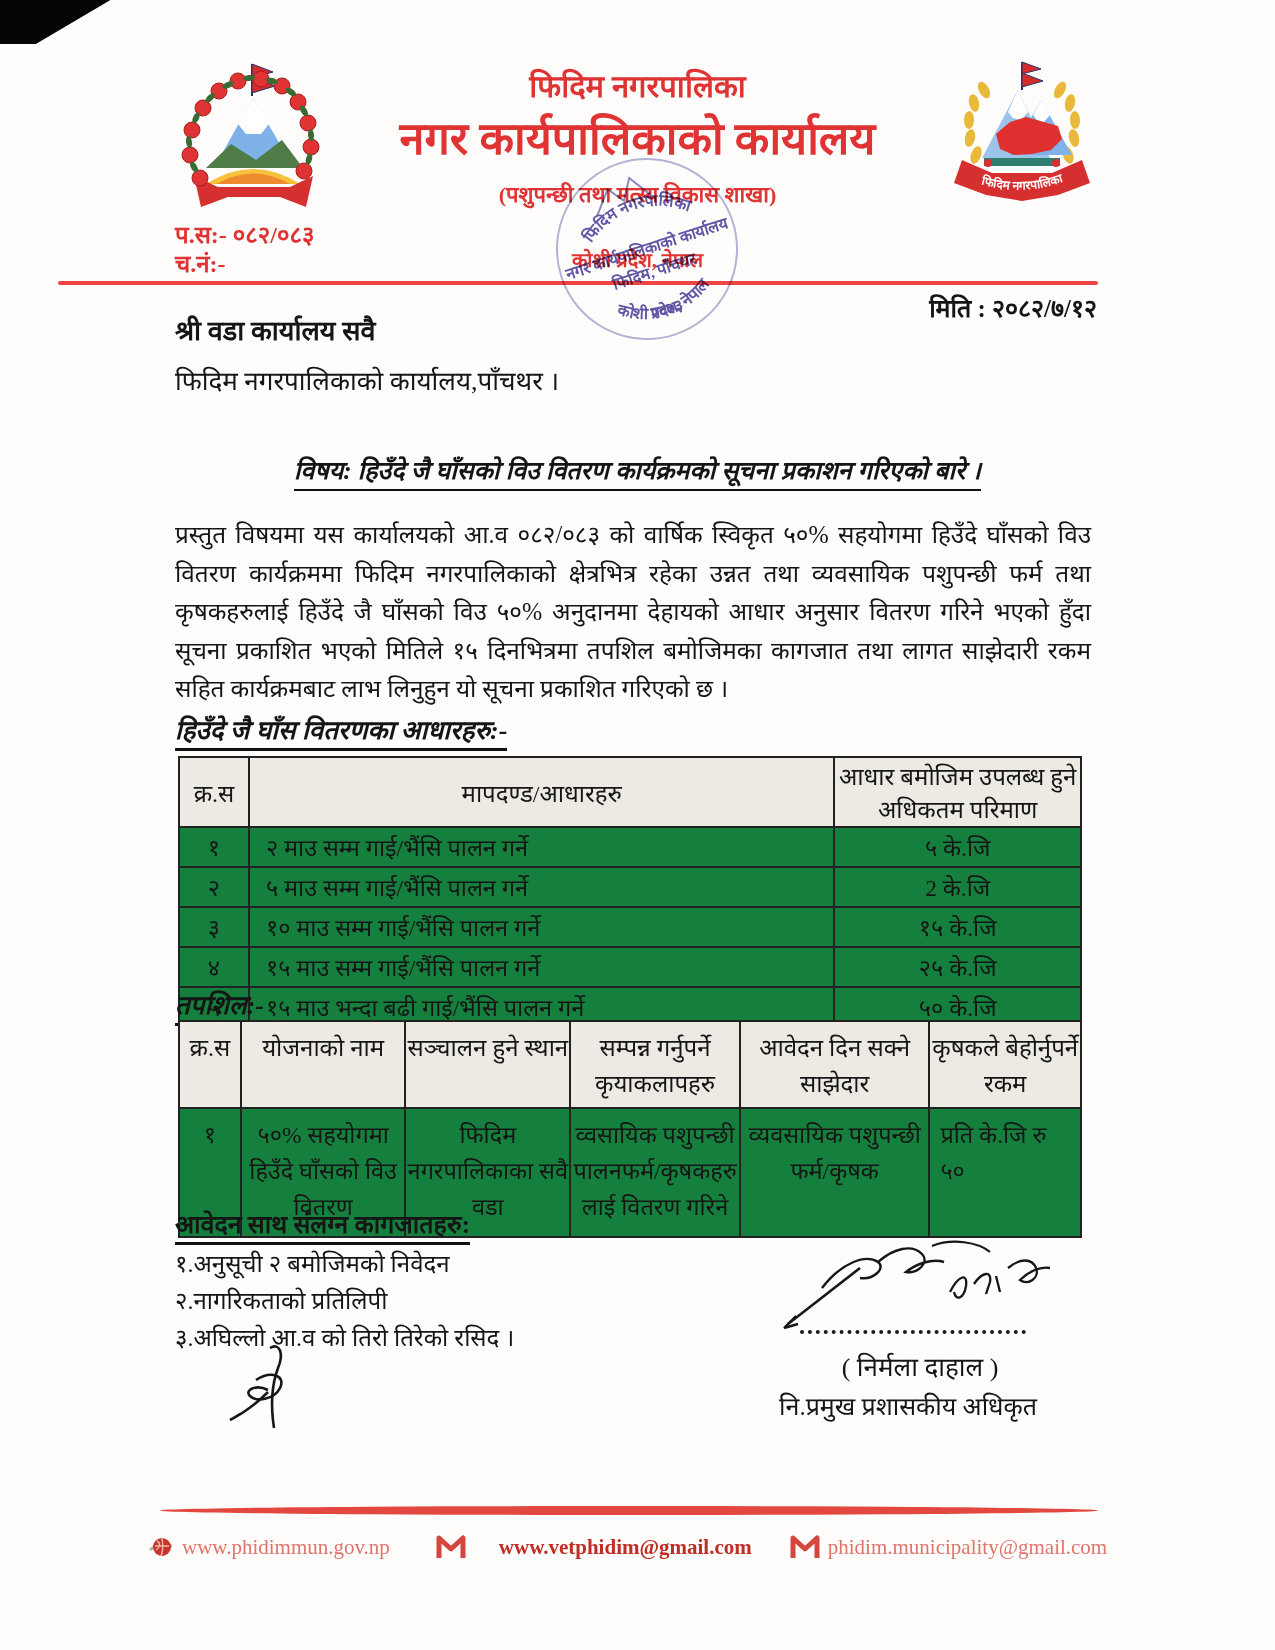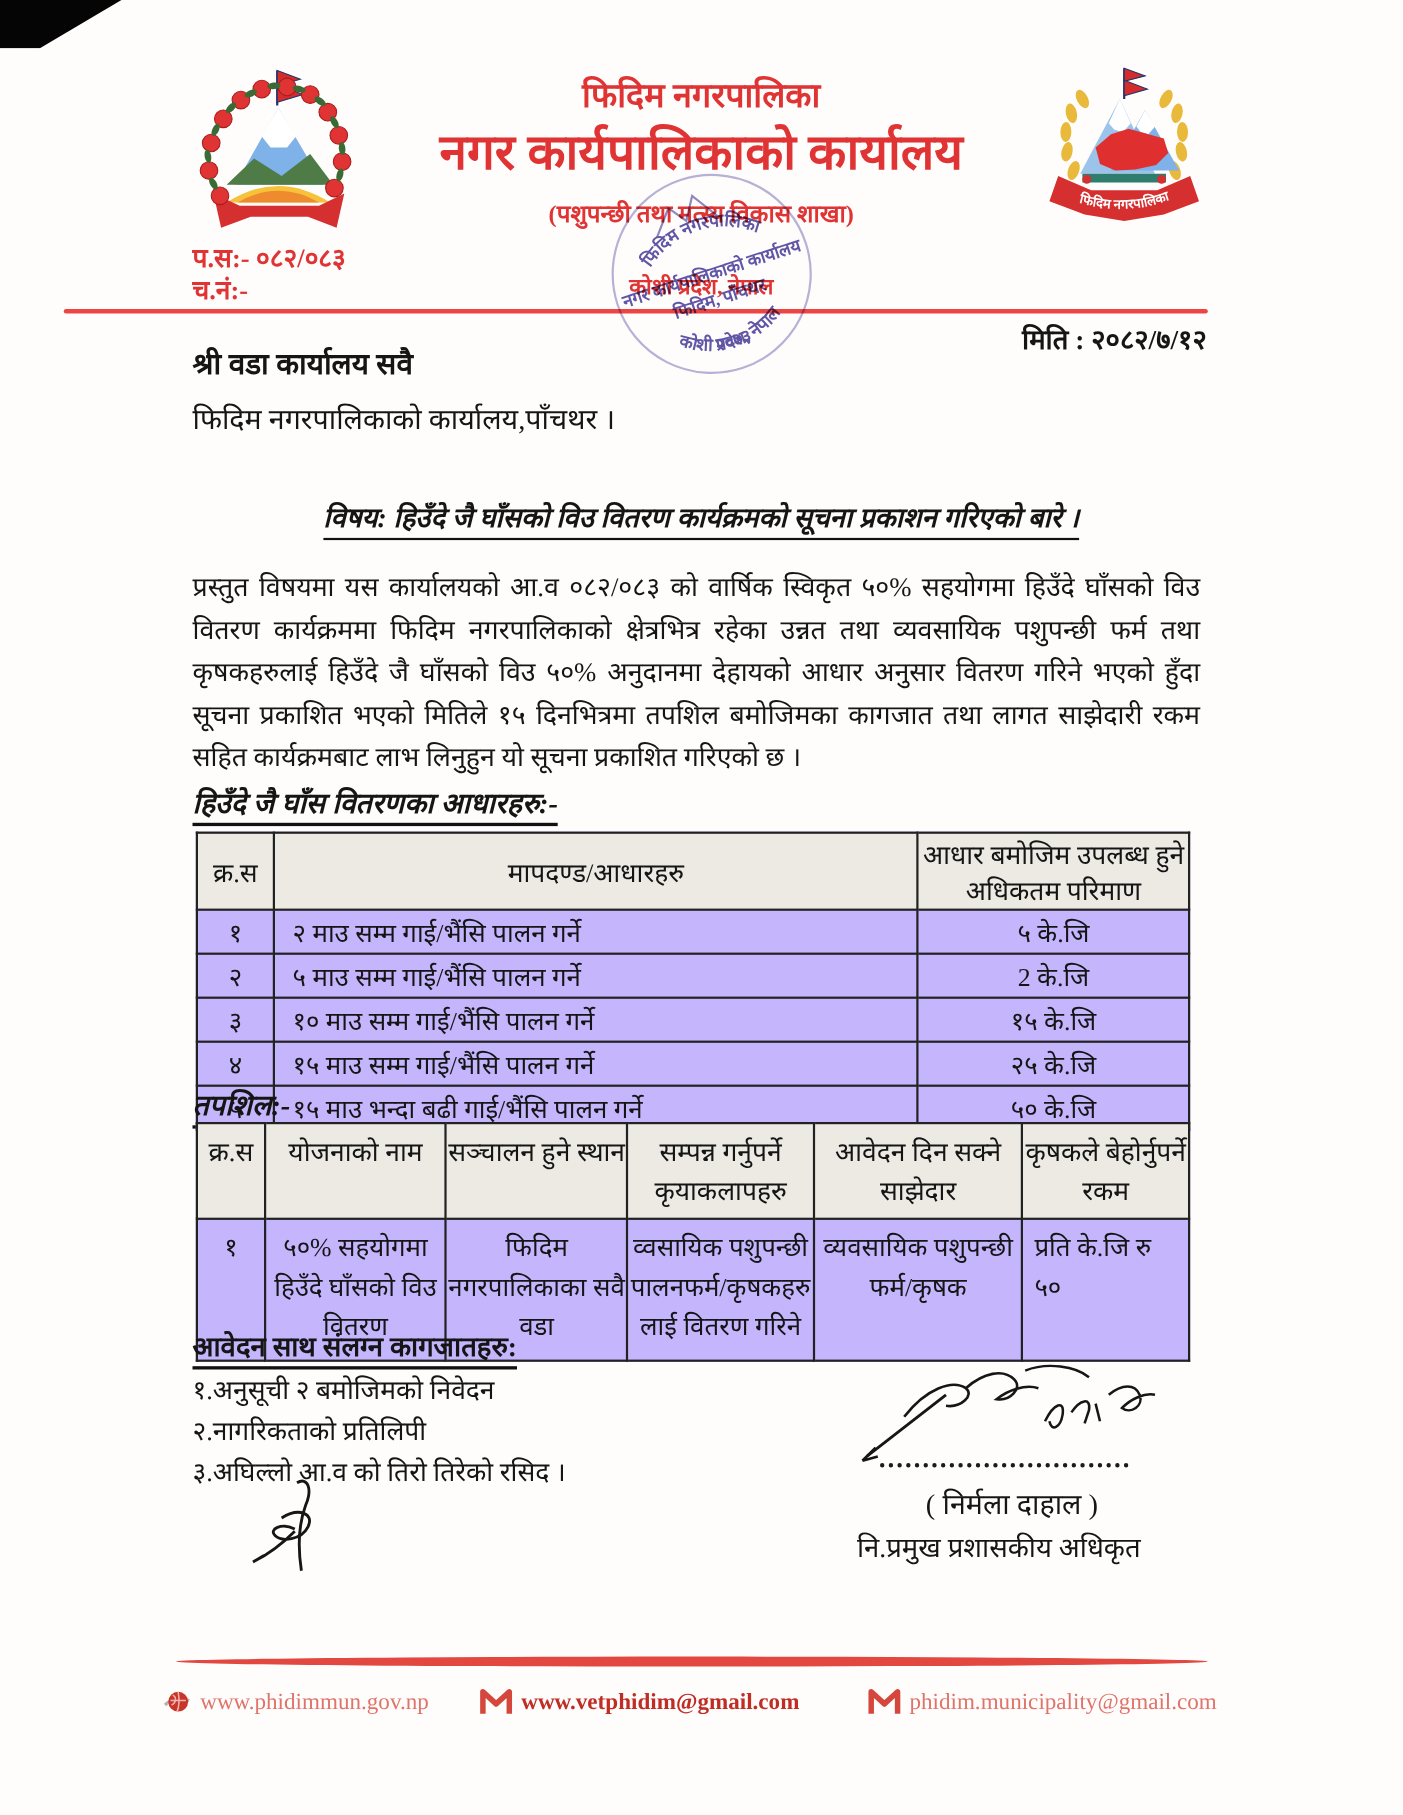--- a/index.html
+++ b/index.html
@@ -28,21 +28,21 @@
   .addr1{left:175px;top:311px;font-size:27px;font-weight:bold;}
   .addr2{left:175px;top:362px;font-size:26px;}
   .subject{left:0;top:452px;width:100%;text-align:center;font-size:25px;}
   .subject span{display:inline-block;font-weight:bold;font-style:italic;
                 border-bottom:2.5px solid #111;padding-bottom:3px;}
   .para{left:175px;top:516px;width:916px;font-size:24.3px;line-height:38.5px;text-align:justify;}
   .secHead{font-size:26px;font-weight:bold;font-style:italic;}
   .secHead span{display:inline-block;border-bottom:3px solid #111;padding-bottom:1px;}
   .h1{left:175px;top:711px;}
   .h2{left:175px;top:986px;}
-  table{border-collapse:collapse;background:#c4b5fd;}
+  table{border-collapse:collapse;background:#15803d;}
   .t1{left:178px;top:756px;width:904px;}
   .t2{left:178px;top:1020px;width:904px;}
   th,td{border:2px solid #222;font-weight:normal;}
   .t1 th{height:42px;font-size:24px;background:#eceae3;}
   .t1 td{height:36px;font-size:23.5px;text-align:center;}
   .t1 td.crit{text-align:left;padding-left:16px;}
   .t2 th{height:76px;font-size:24px;background:#eceae3;vertical-align:top;
          padding-top:8px;line-height:36px;}
   .t2 td{height:118px;font-size:23.5px;text-align:center;vertical-align:top;
          padding-top:8px;line-height:36px;}
@@ -53,23 +53,23 @@
   .att2{left:175px;top:1283px;font-size:24px;}
   .att3{left:175px;top:1320px;font-size:24px;}
   .scrL{left:226px;top:1340px;}
   .sigSq{left:782px;top:1228px;}
   .dotline{left:800px;top:1300px;width:226px;height:30px;border-bottom:4px dotted #1b1b1b;}
   .sigName{left:800px;top:1348px;width:240px;text-align:center;font-size:26px;}
   .sigTitle{left:758px;top:1388px;width:300px;text-align:center;font-size:25px;}
   .lens{left:160px;top:1506px;width:938px;height:9px;background:#e2483f;border-radius:50%;}
   .footer{left:148px;top:1534px;display:flex;align-items:center;font-size:21px;}
   .fgroup{display:flex;align-items:center;gap:8px;}
-  .fg2{margin-left:46px;} .fg3{margin-left:62px;}
+  .fg2{margin-left:46px;} .fg3{margin-left:38px;}
   .ftxt{color:#e0736a;}
-  .ftxt.dark{color:#bf2d24;font-weight:bold;}
+  .ftxt.dark{color:#bf2d24;font-weight:bold;margin-left:25px;}
   .stampTxt{fill:#4a3f9b;font-size:16px;font-weight:bold;
             font-family:"Liberation Serif","DejaVu Serif",serif;}
 </style>
 </head>
 <body>
 
 <div class="page">
 
   <div class="abs corner"></div>
 

